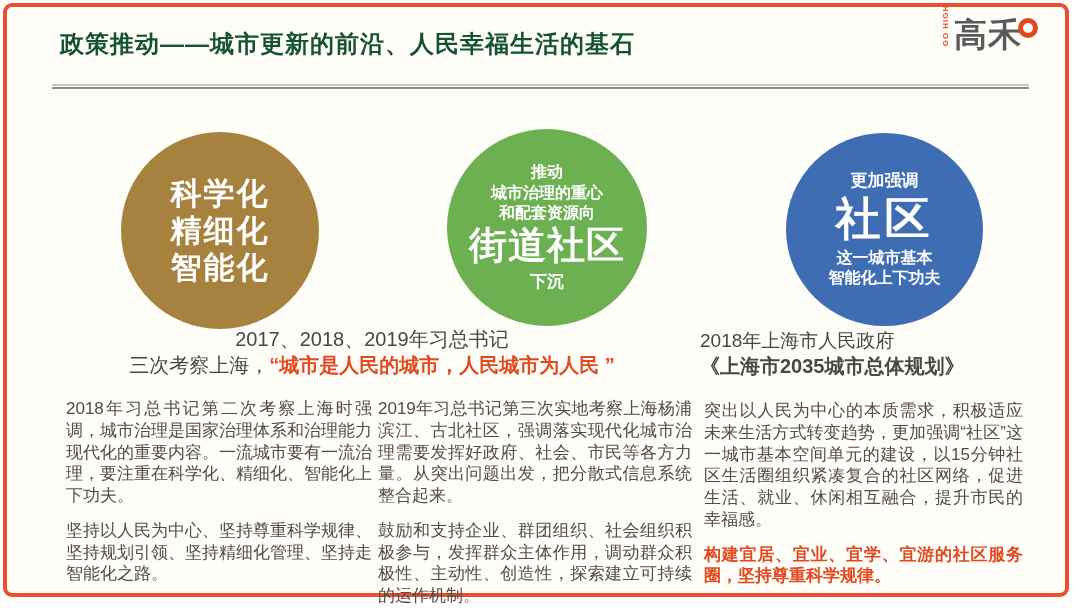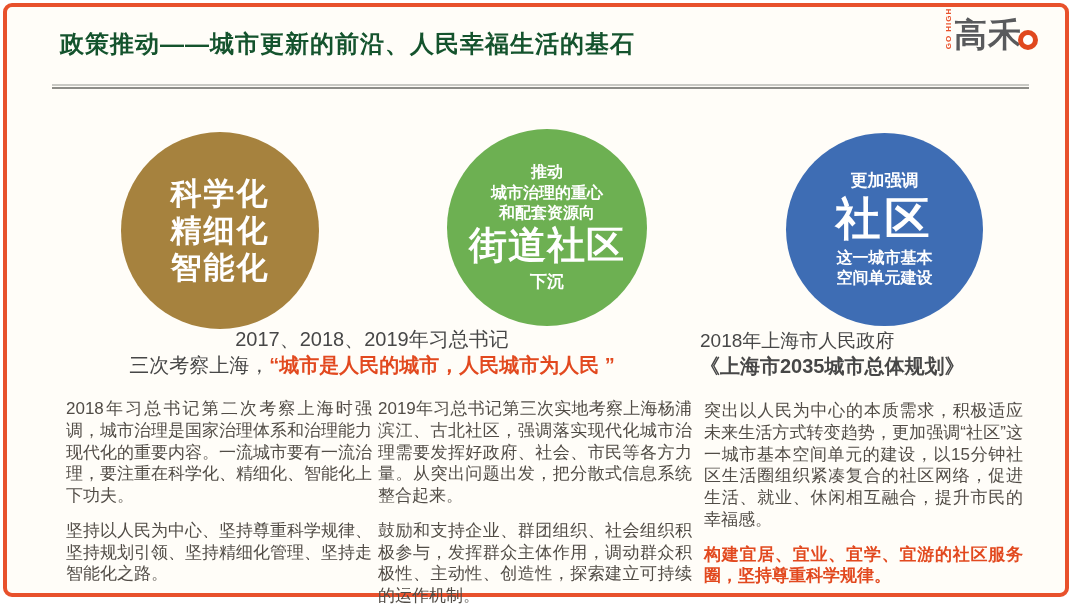--- a/index.html
+++ b/index.html
@@ -16,21 +16,21 @@
   .page-title{
     position:absolute;left:60px;top:28px;font-size:24px;font-weight:bold;
     color:#14532d;letter-spacing:1px;
   }
   .title-rule{
     position:absolute;left:52px;top:84px;width:977px;height:5px;
     border-top:2px solid #c9c9c4;border-bottom:2px solid #8d8d88;
     box-sizing:border-box;
   }
   .logo{
-    position:absolute;right:42px;top:18px;display:flex;align-items:flex-end;
+    position:absolute;right:42px;top:18px;display:flex;
   }
   .logo-vertical{
     color:#e8512c;font-size:8px;font-weight:bold;letter-spacing:1px;
     transform:rotate(-90deg);transform-origin:center;
     white-space:nowrap;margin-right:-16px;margin-bottom:18px;
   }
   .logo-chars{
     font-size:33px;font-weight:bold;color:#595a5c;line-height:1;
     letter-spacing:1px;
   }
@@ -103,21 +103,21 @@
   <div class="small">城市治理的重心</div>
   <div class="small">和配套资源向</div>
   <div class="big-serif">街道社区</div>
   <div class="bottom">下沉</div>
 </div>
 
 <div class="circle circle-blue">
   <div class="small">更加强调</div>
   <div class="big-serif">社区</div>
   <div class="small2">这一城市基本</div>
-  <div class="small2">空间单元建设</div>
+  <div class="small2">智能化上下功夫</div>
 </div>
 
 <div class="heading-left">
   <div>2017、2018、2019年习总书记</div>
   <div><span>三次考察上海，</span><span class="quote">“城市是人民的城市，人民城市为人民 ”</span></div>
 </div>
 
 <div class="heading-right">
   <div>2018年上海市人民政府</div>
   <div class="bold-line">《上海市2035城市总体规划》</div>

